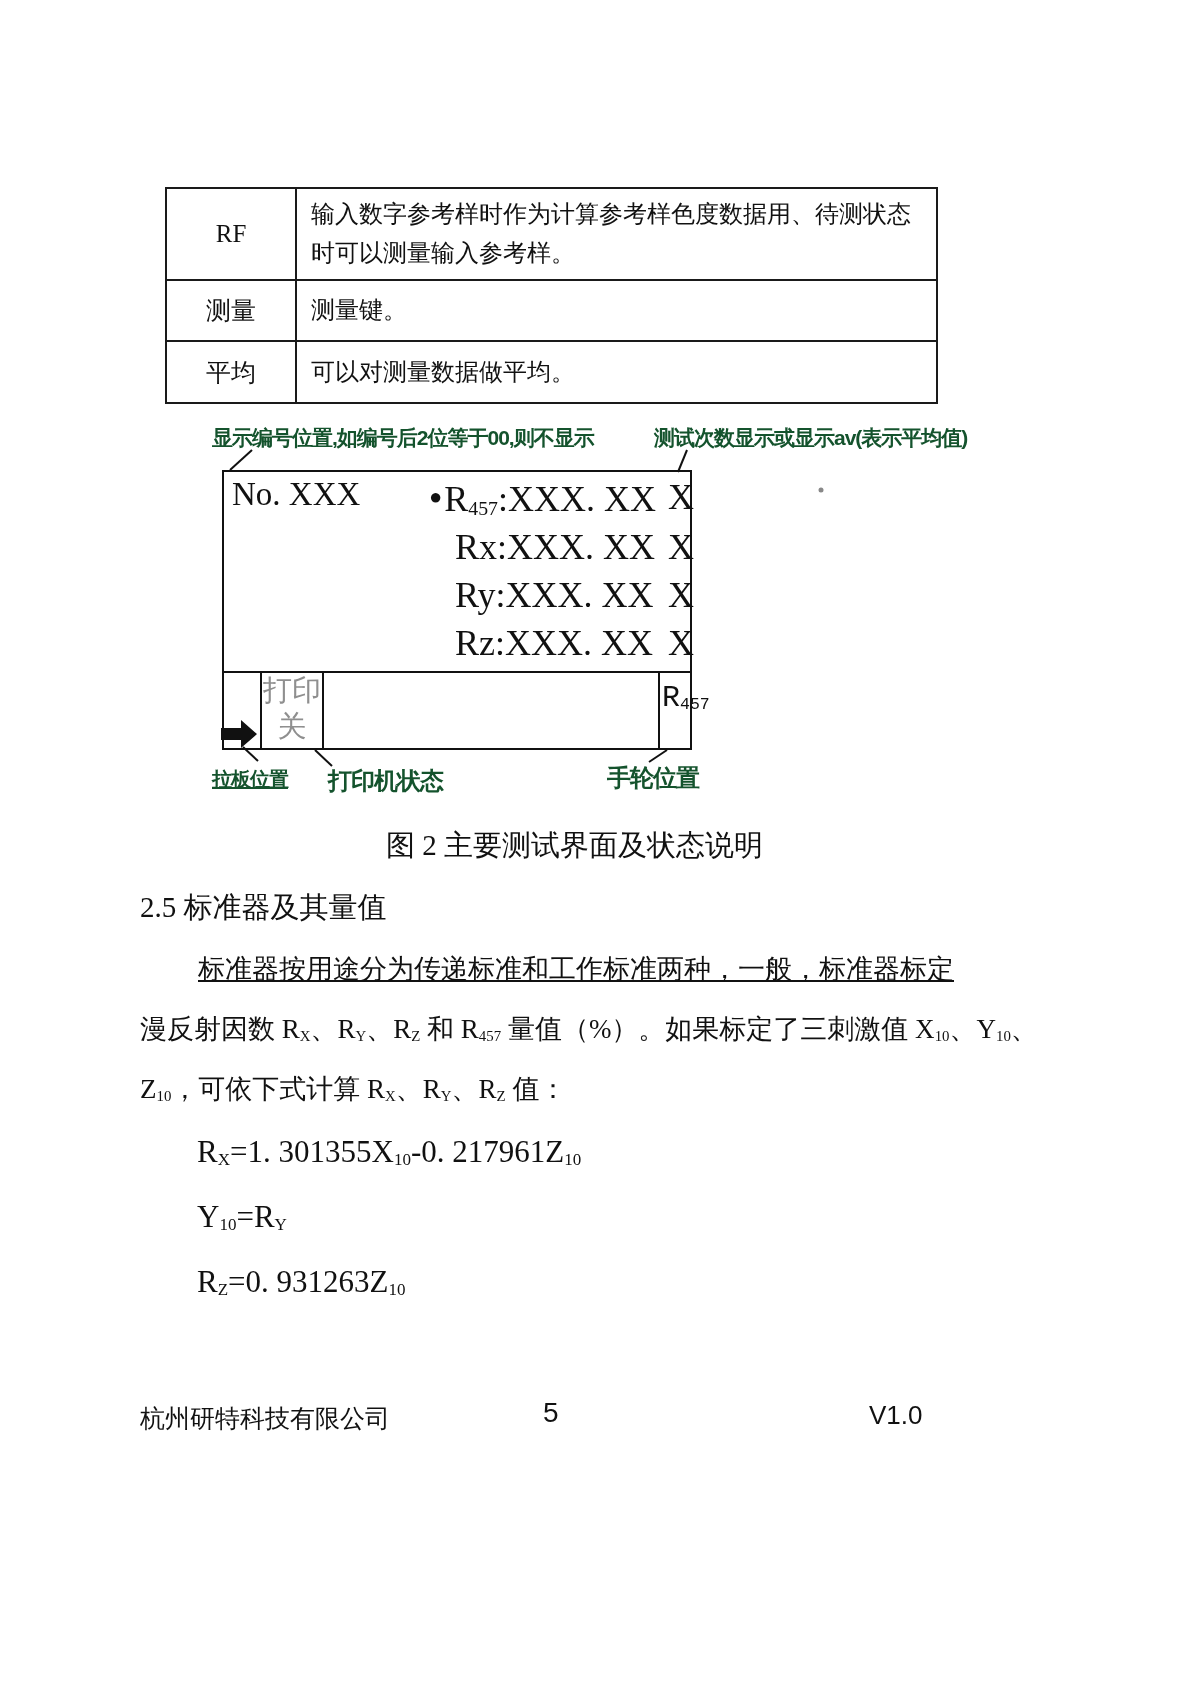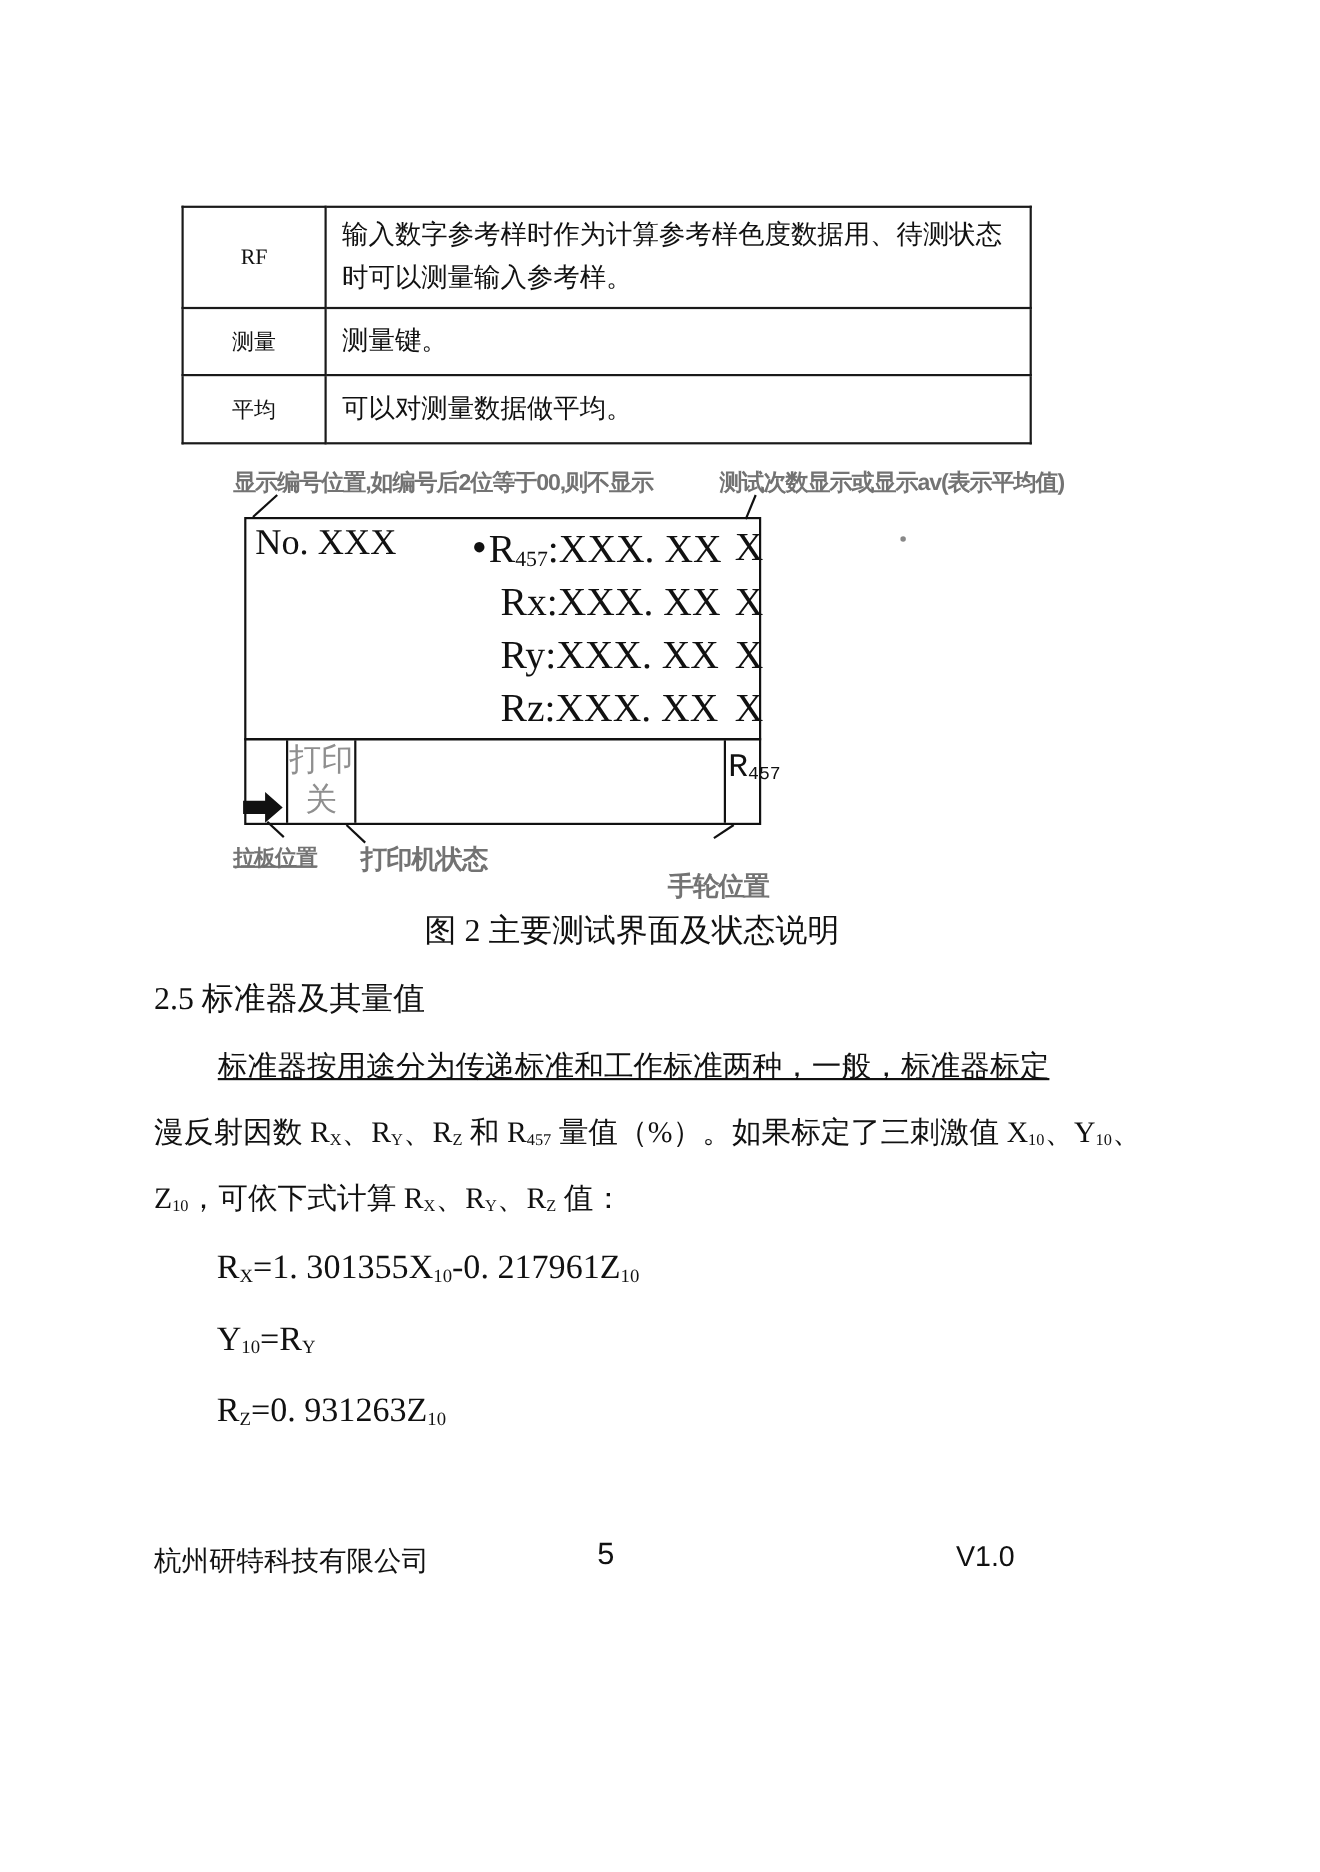--- a/index.html
+++ b/index.html
@@ -21,46 +21,46 @@
     table-layout: fixed;
   }
   table.spec td {
     border: 2px solid #1a1a1a;
     vertical-align: middle;
     box-sizing: border-box;
   }
   td.term {
     width: 130px;
     text-align: center;
-    font-size: 20px;
+    font-size: 25px;
   }
   td.desc {
     font-size: 24px;
     line-height: 39px;
     padding: 6px 14px;
   }
   tr.r1 { height: 90px; }
   tr.r2 { height: 61px; }
   tr.r3 { height: 62px; }
 
   
   .callout {
     position: absolute;
     font-family: "Liberation Sans", "DejaVu Sans", sans-serif;
     font-weight: 700;
     letter-spacing: -1px;
     font-size: 21px;
-    color: #737373;
+    color: #14532d;
     white-space: nowrap;
   }
   .co-tl { left: 212px; top: 424px; }
   .co-tr { left: 654px; top: 424px; text-align: center; }
   .co-bl { left: 212px; top: 766px; font-size: 20px; text-decoration: underline; }
   .co-bm { left: 328px; top: 765px; font-size: 24px; }
-  .co-br { left: 607px; top: 762px; font-size: 24px; margin-top: 28px; }
+  .co-br { left: 607px; top: 762px; font-size: 24px; }
 
   .display-box {
     position: absolute;
     left: 222px; top: 470px;
     width: 470px; height: 203px;
     border: 2px solid #111;
     box-sizing: border-box;
   }
   .disp-no {
     position: absolute; left: 8px; top: 4px;

